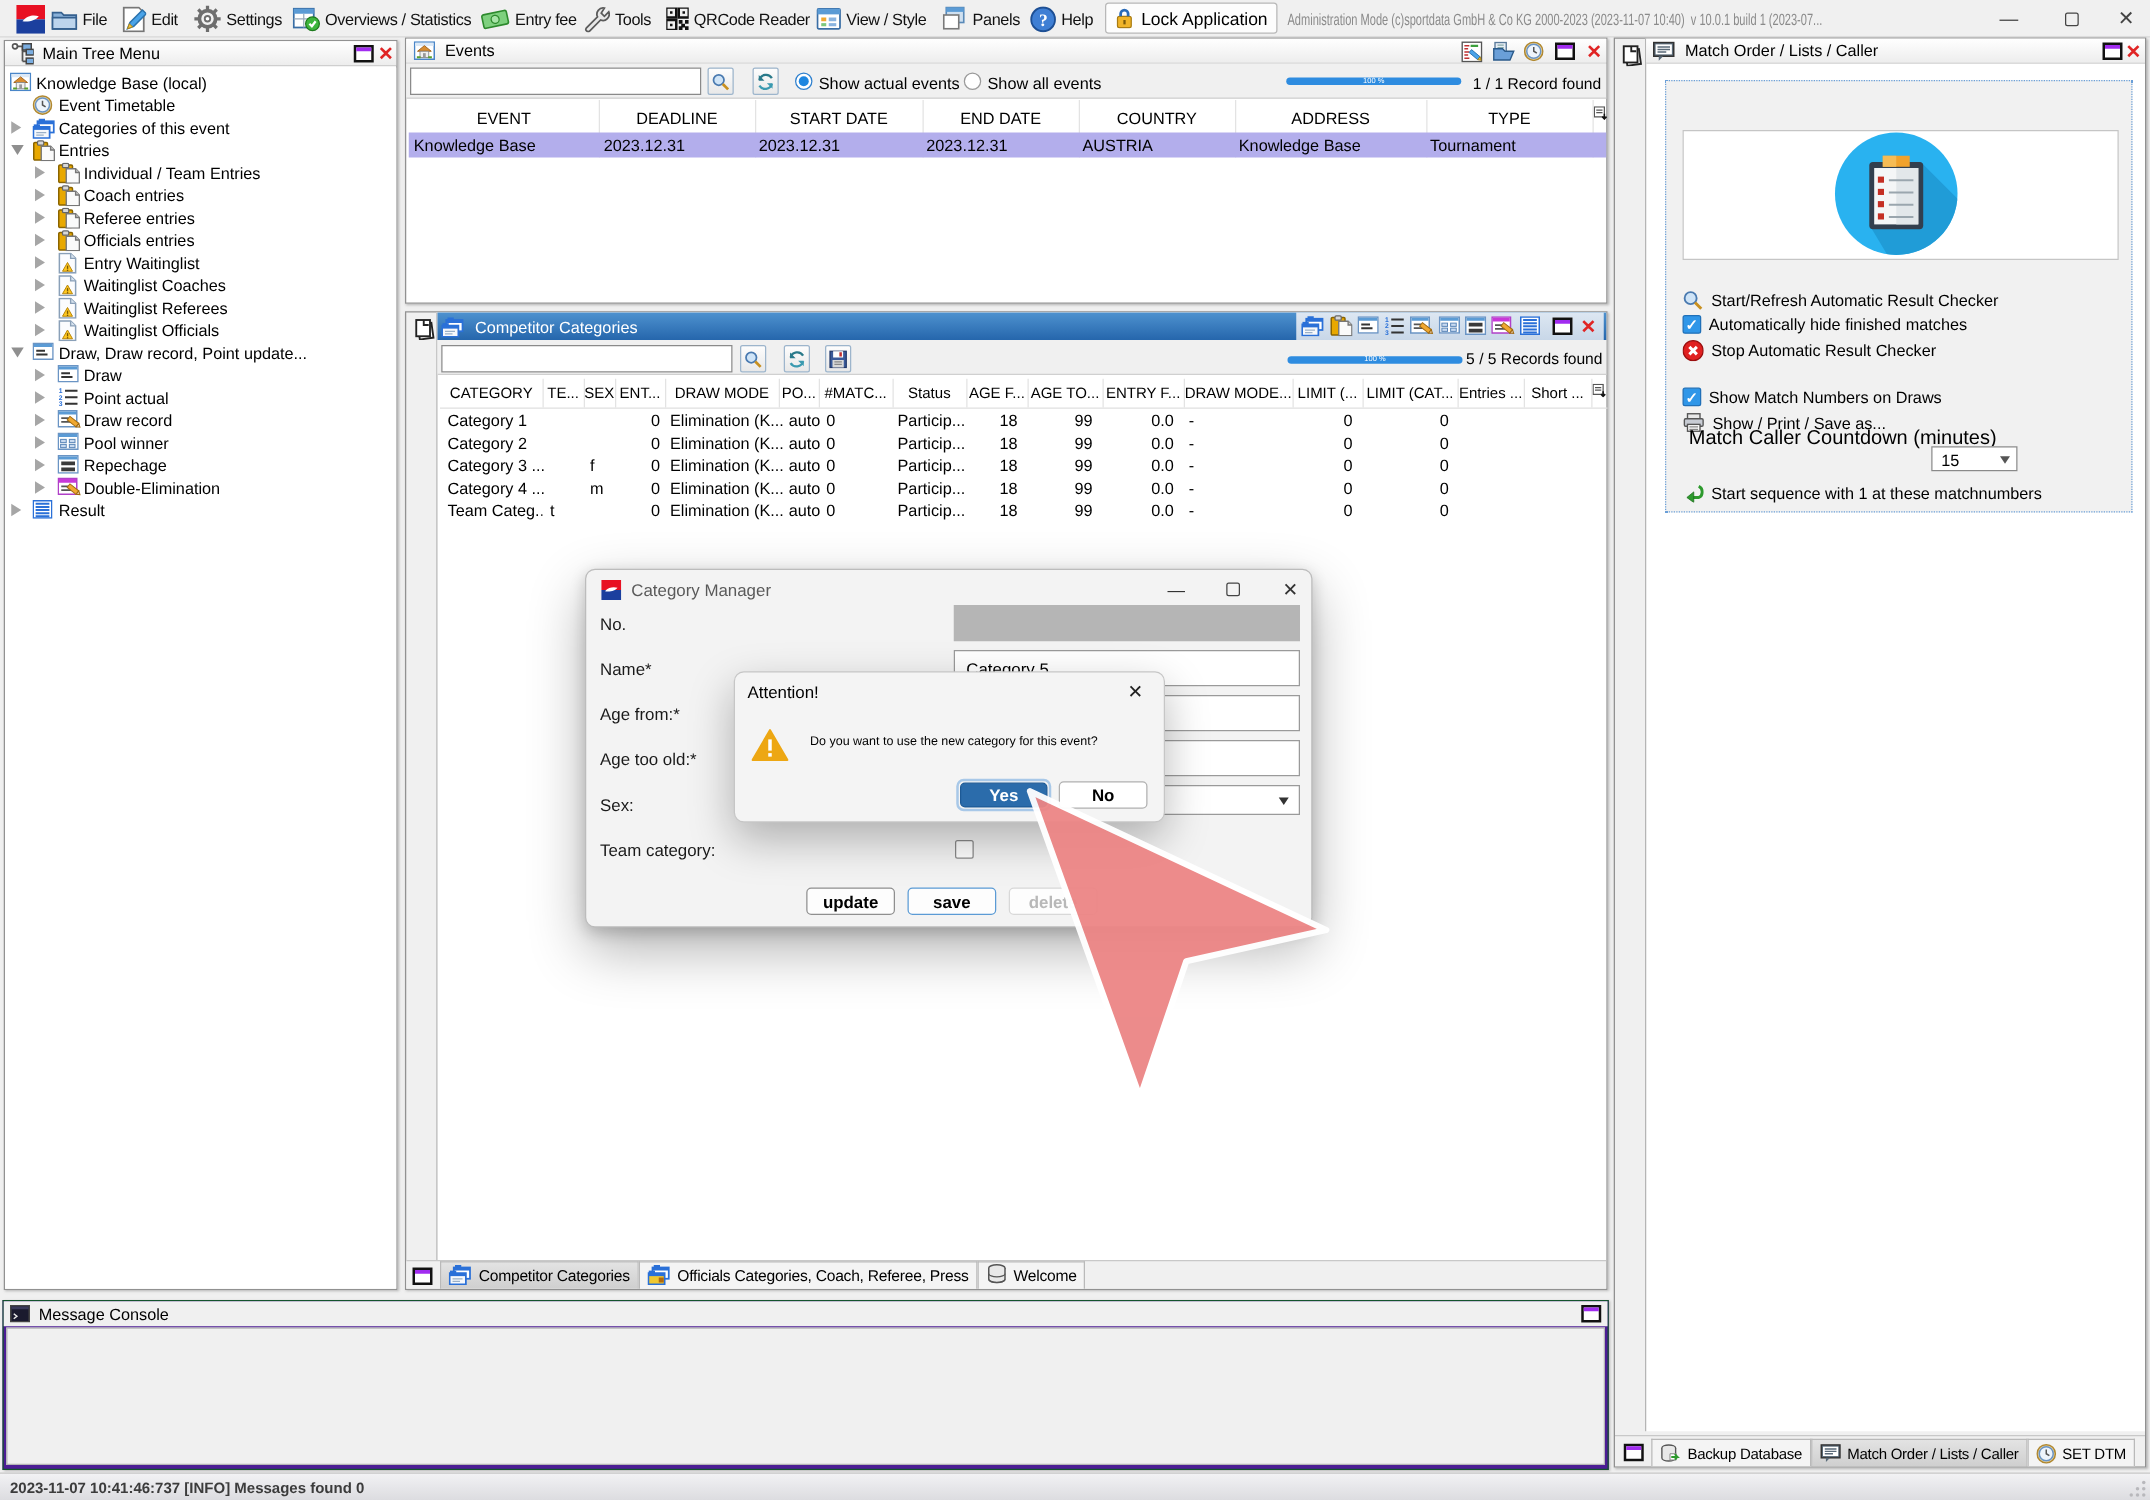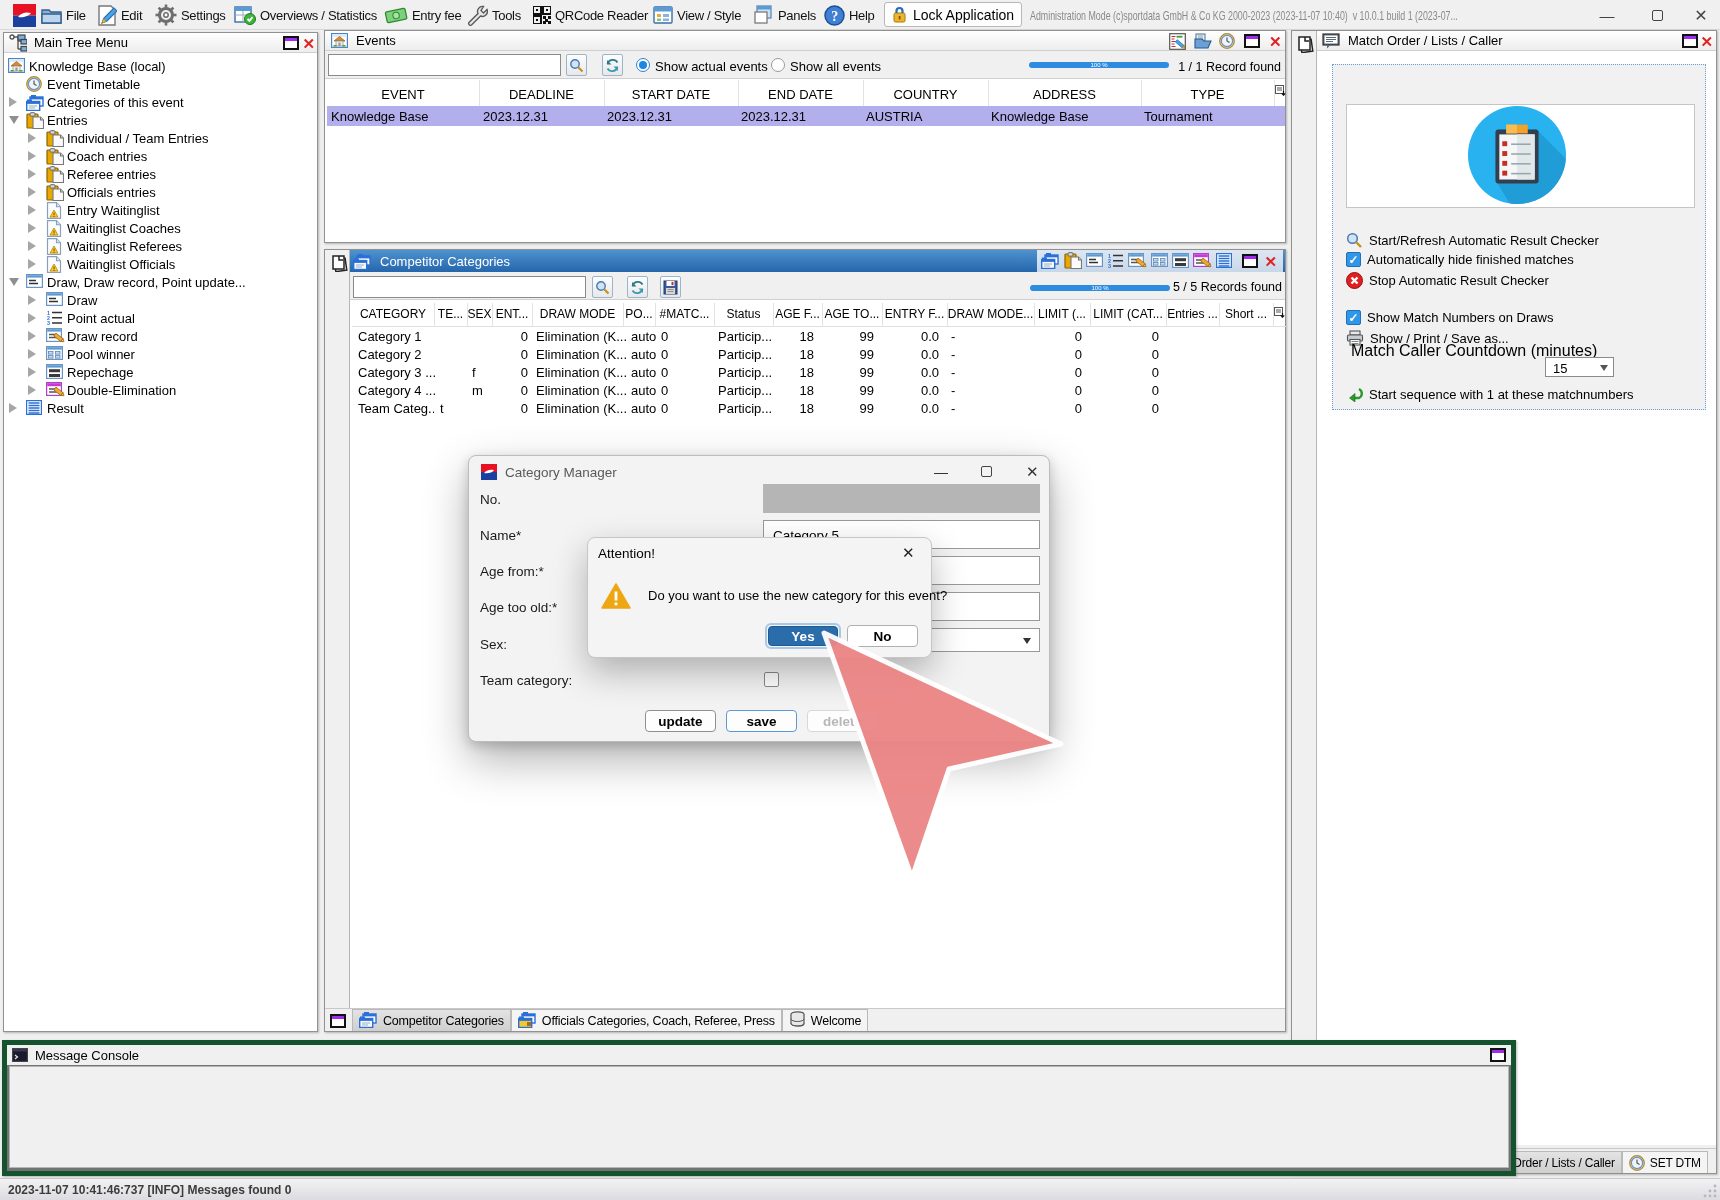--- a/index.html
+++ b/index.html
@@ -52,21 +52,21 @@
 .tab svg { flex:none; }
 .tab.active { background:linear-gradient(#e3e3e3,#cfcfcf); }
 
 
 #right { position:absolute; left:1291px; top:30px; width:426px; height:1144px; background:#f0f0f0; border:1px solid #919191; box-shadow:1px 1px 2px rgba(120,120,120,.5); }
 #right-main { position:absolute; left:24px; top:0; right:0; bottom:28px; background:#fff; border-left:1px solid #b5b5b5; }
 .mc-item { position:absolute; display:flex; align-items:center; gap:6px; font-size:13px; white-space:nowrap; }
 .cb { width:15px; height:15px; background:#2f96e8; border:1px solid #2070b8; border-radius:2px; color:#fff; font-size:12px; font-weight:bold; display:flex; align-items:center; justify-content:center; }
 
 
-#console { position:absolute; left:2px; top:1040px; width:1514px; height:136px; background:#737373; border:5px solid #14532d; box-shadow:1px 1px 2px rgba(120,120,120,.5); }
+#console { position:absolute; left:2px; top:1040px; width:1285px; height:136px; background:#4c1d95; border:1px solid #14532d; box-shadow:1px 1px 2px rgba(120,120,120,.5); }
 #bottomstrip { position:absolute; left:0; top:1178px; width:1720px; height:22px; background:linear-gradient(#f2f2f4,#dcdce0); border-top:1px solid #c8c8c8; }
 
 
 #catman { position:absolute; left:468px; top:455px; width:582px; height:287px; background:#f3f3f3; border:1px solid #bcbcbc; border-radius:8px; box-shadow:0 18px 45px rgba(0,0,0,.30), 0 4px 12px rgba(0,0,0,.18); }
 #attn { position:absolute; left:587px; top:537px; width:345px; height:121px; background:#f4f4f4; border:1px solid #c6c6c6; border-radius:8px; box-shadow:0 14px 35px rgba(0,0,0,.28); }
 .dlabel { position:absolute; font-size:13.5px; color:#1a1a1a; }
 .dinput { position:absolute; left:294px; width:277px; height:29px; background:#fff; border:1px solid #9a9a9a; }
 .dbtn { position:absolute; width:71px; height:22px; border-radius:4px; background:#fdfdfd; border:1px solid #8f8f8f; font-size:13.5px; font-weight:bold; display:flex; align-items:center; justify-content:center; }
 </style>
 </head>
@@ -951,21 +951,21 @@
 </div>
 
 <div id="attn">
   <span style="position:absolute;left:10px;top:8px;font-size:13.5px">Attention!</span>
   <span style="position:absolute;left:314px;top:6px;color:#222;font-size:15px">✕</span>
   <svg style="position:absolute;left:13px;top:45px" width="30" height="26" viewBox="0 0 30 26">
       <path d="M15 1 L29 25 H1z" fill="#eda713" stroke="#eda713" stroke-linejoin="round" stroke-width="1.5"></path>
       <rect x="13.6" y="8.5" width="2.8" height="9" fill="#fff"></rect>
       <rect x="13.6" y="19.5" width="2.8" height="2.8" fill="#fff"></rect>
     </svg>
-  <span style="position:absolute;left:60px;top:50px;font-size:13px;white-space:nowrap">Do you want to use the new category for this event?</span>
+  <span style="position:absolute;left:60px;top:50px;font-size:10px;white-space:nowrap">Do you want to use the new category for this event?</span>
   <div style="position:absolute;left:177px;top:85px;width:76px;height:26px;border:2px solid #a8c8e8;border-radius:6px">
       <div style="position:absolute;left:1px;top:1px;right:1px;bottom:1px;background:#2b6cab;border:1px solid #1d5a96;border-radius:4px;color:#fff;font-weight:bold;font-size:13.5px;display:flex;align-items:center;justify-content:center">Yes</div>
     </div>
   <div class="dbtn" style="left:259px;top:87px;height:22px;background:#fff;border-color:#b0b0b0">No</div>
 </div>
 
 <svg id="arrow" style="position:absolute;left:790px;top:610px;pointer-events:none" width="300" height="290" viewBox="0 0 300 290">
   <polygon points="34,23 271,134 159,159 122,268" fill="#ec8585" stroke="#fff" stroke-width="5" stroke-linejoin="round" opacity="0.95"></polygon>
 </svg>
 

